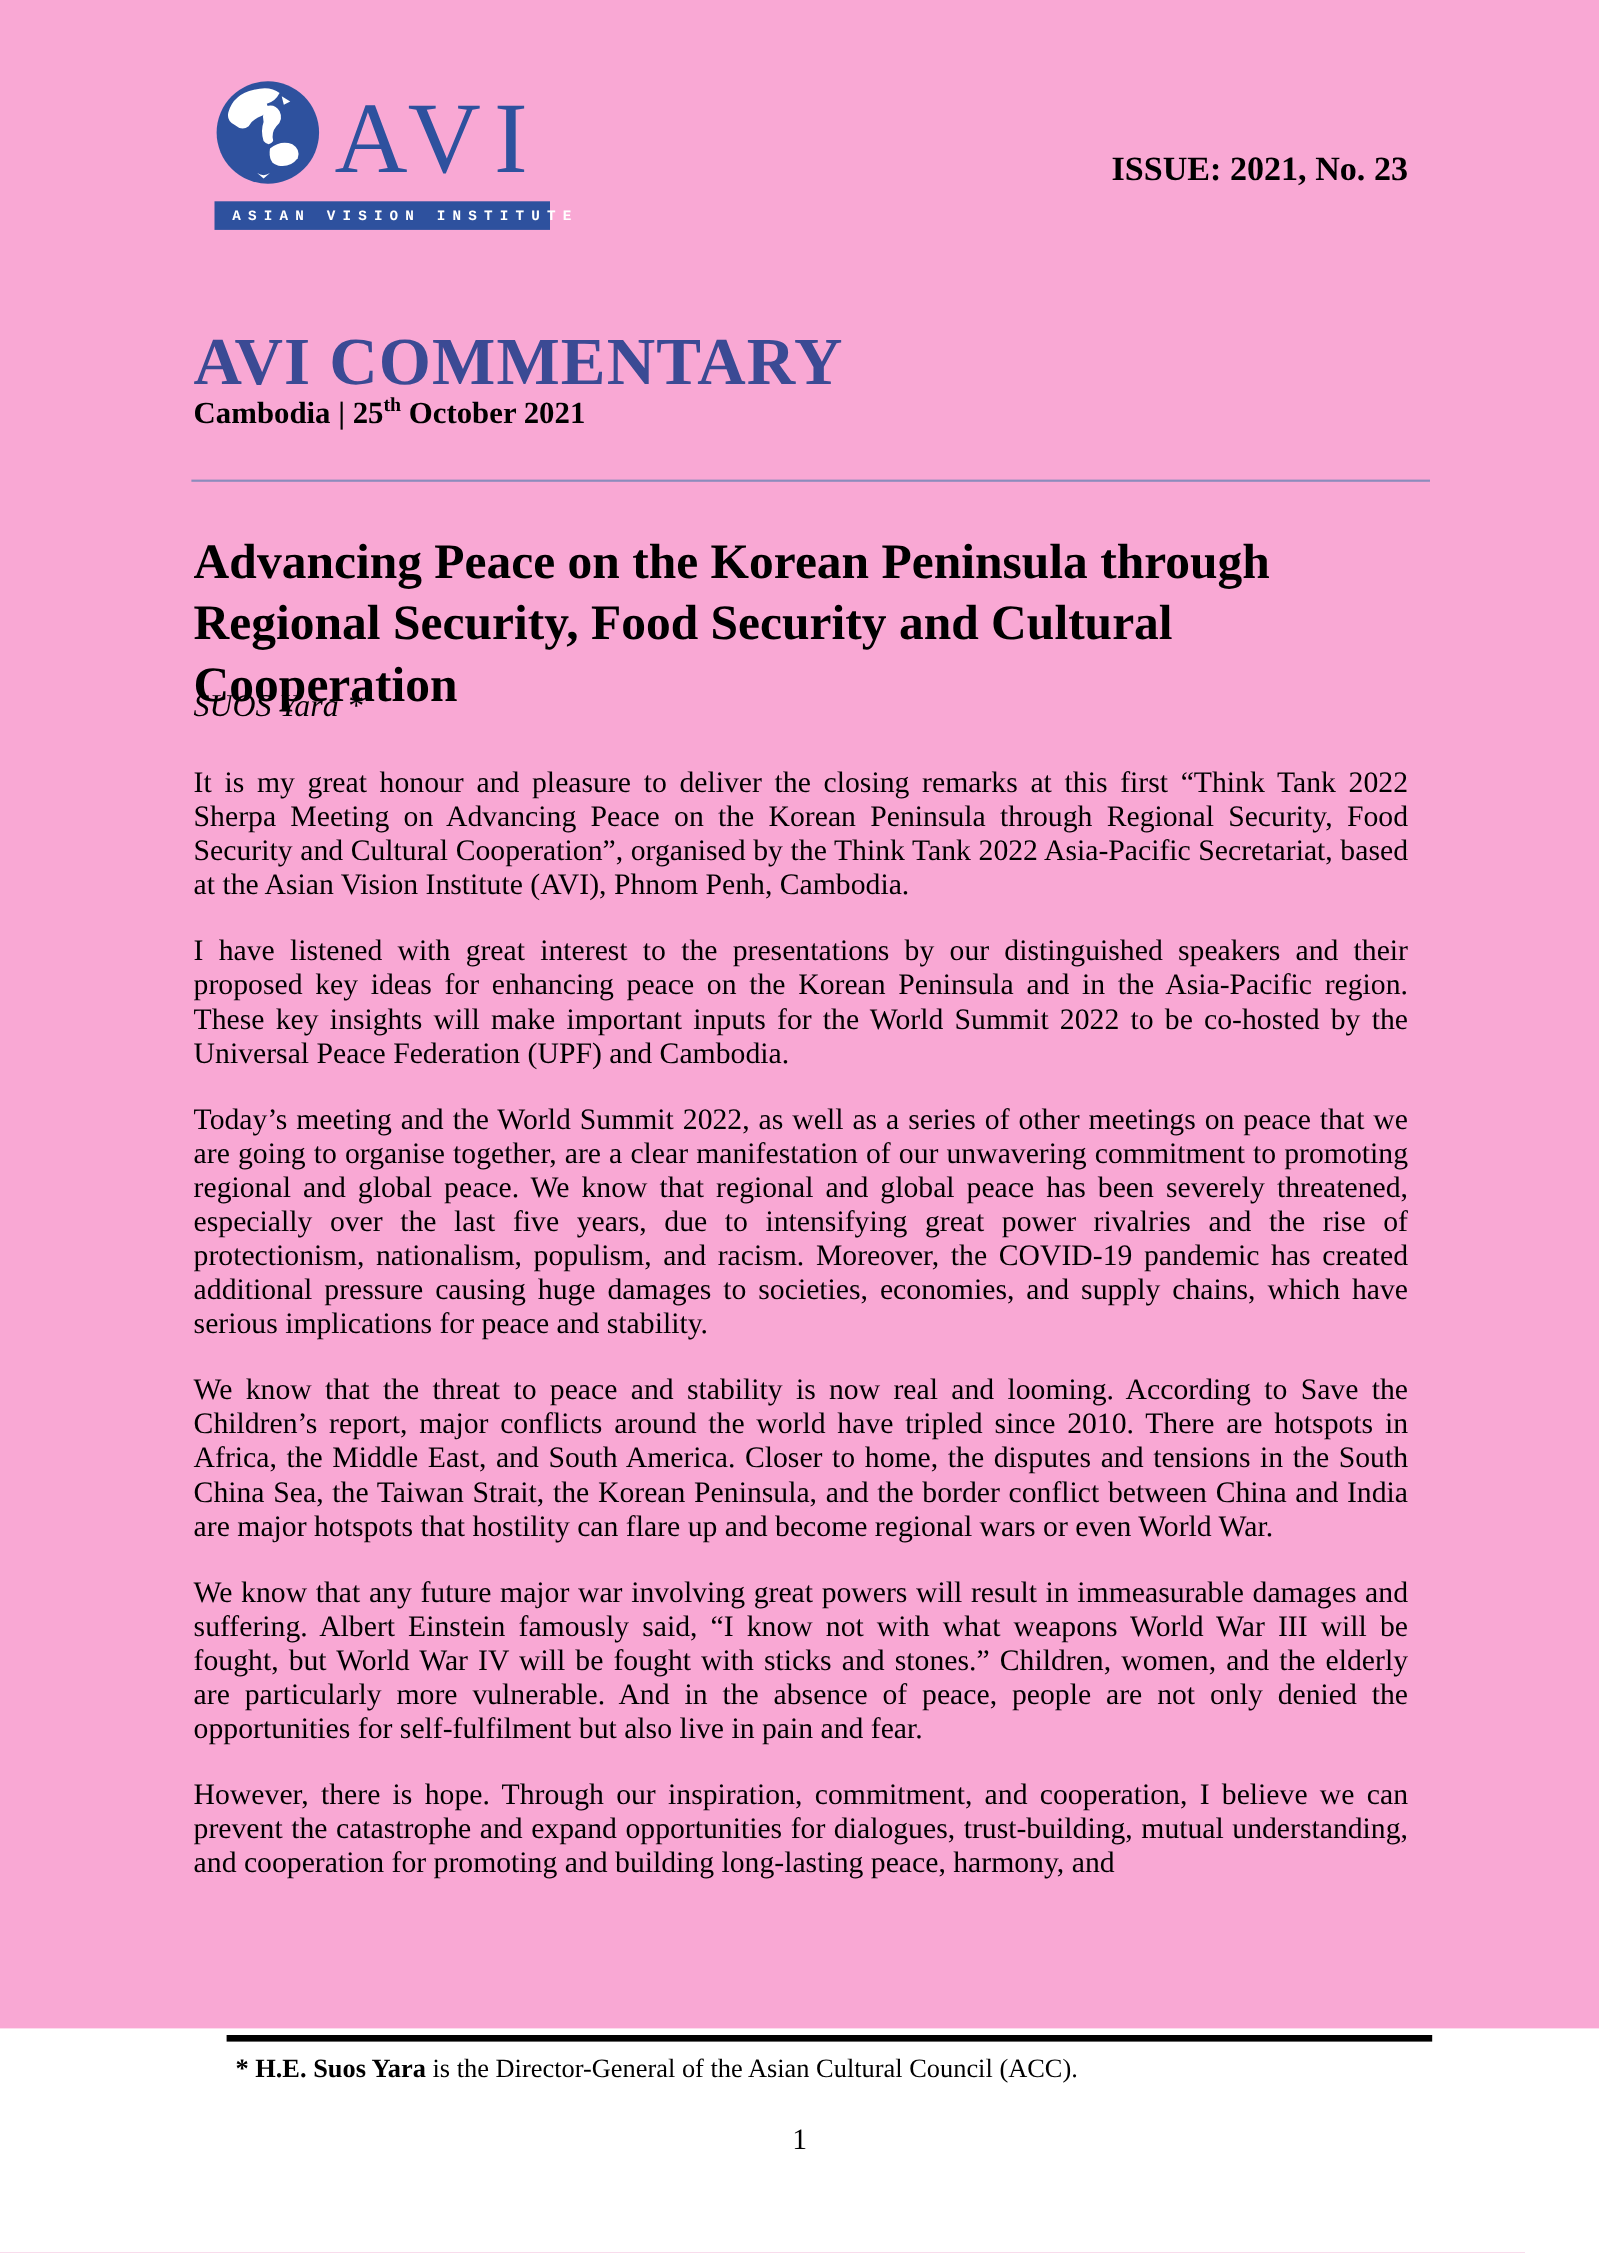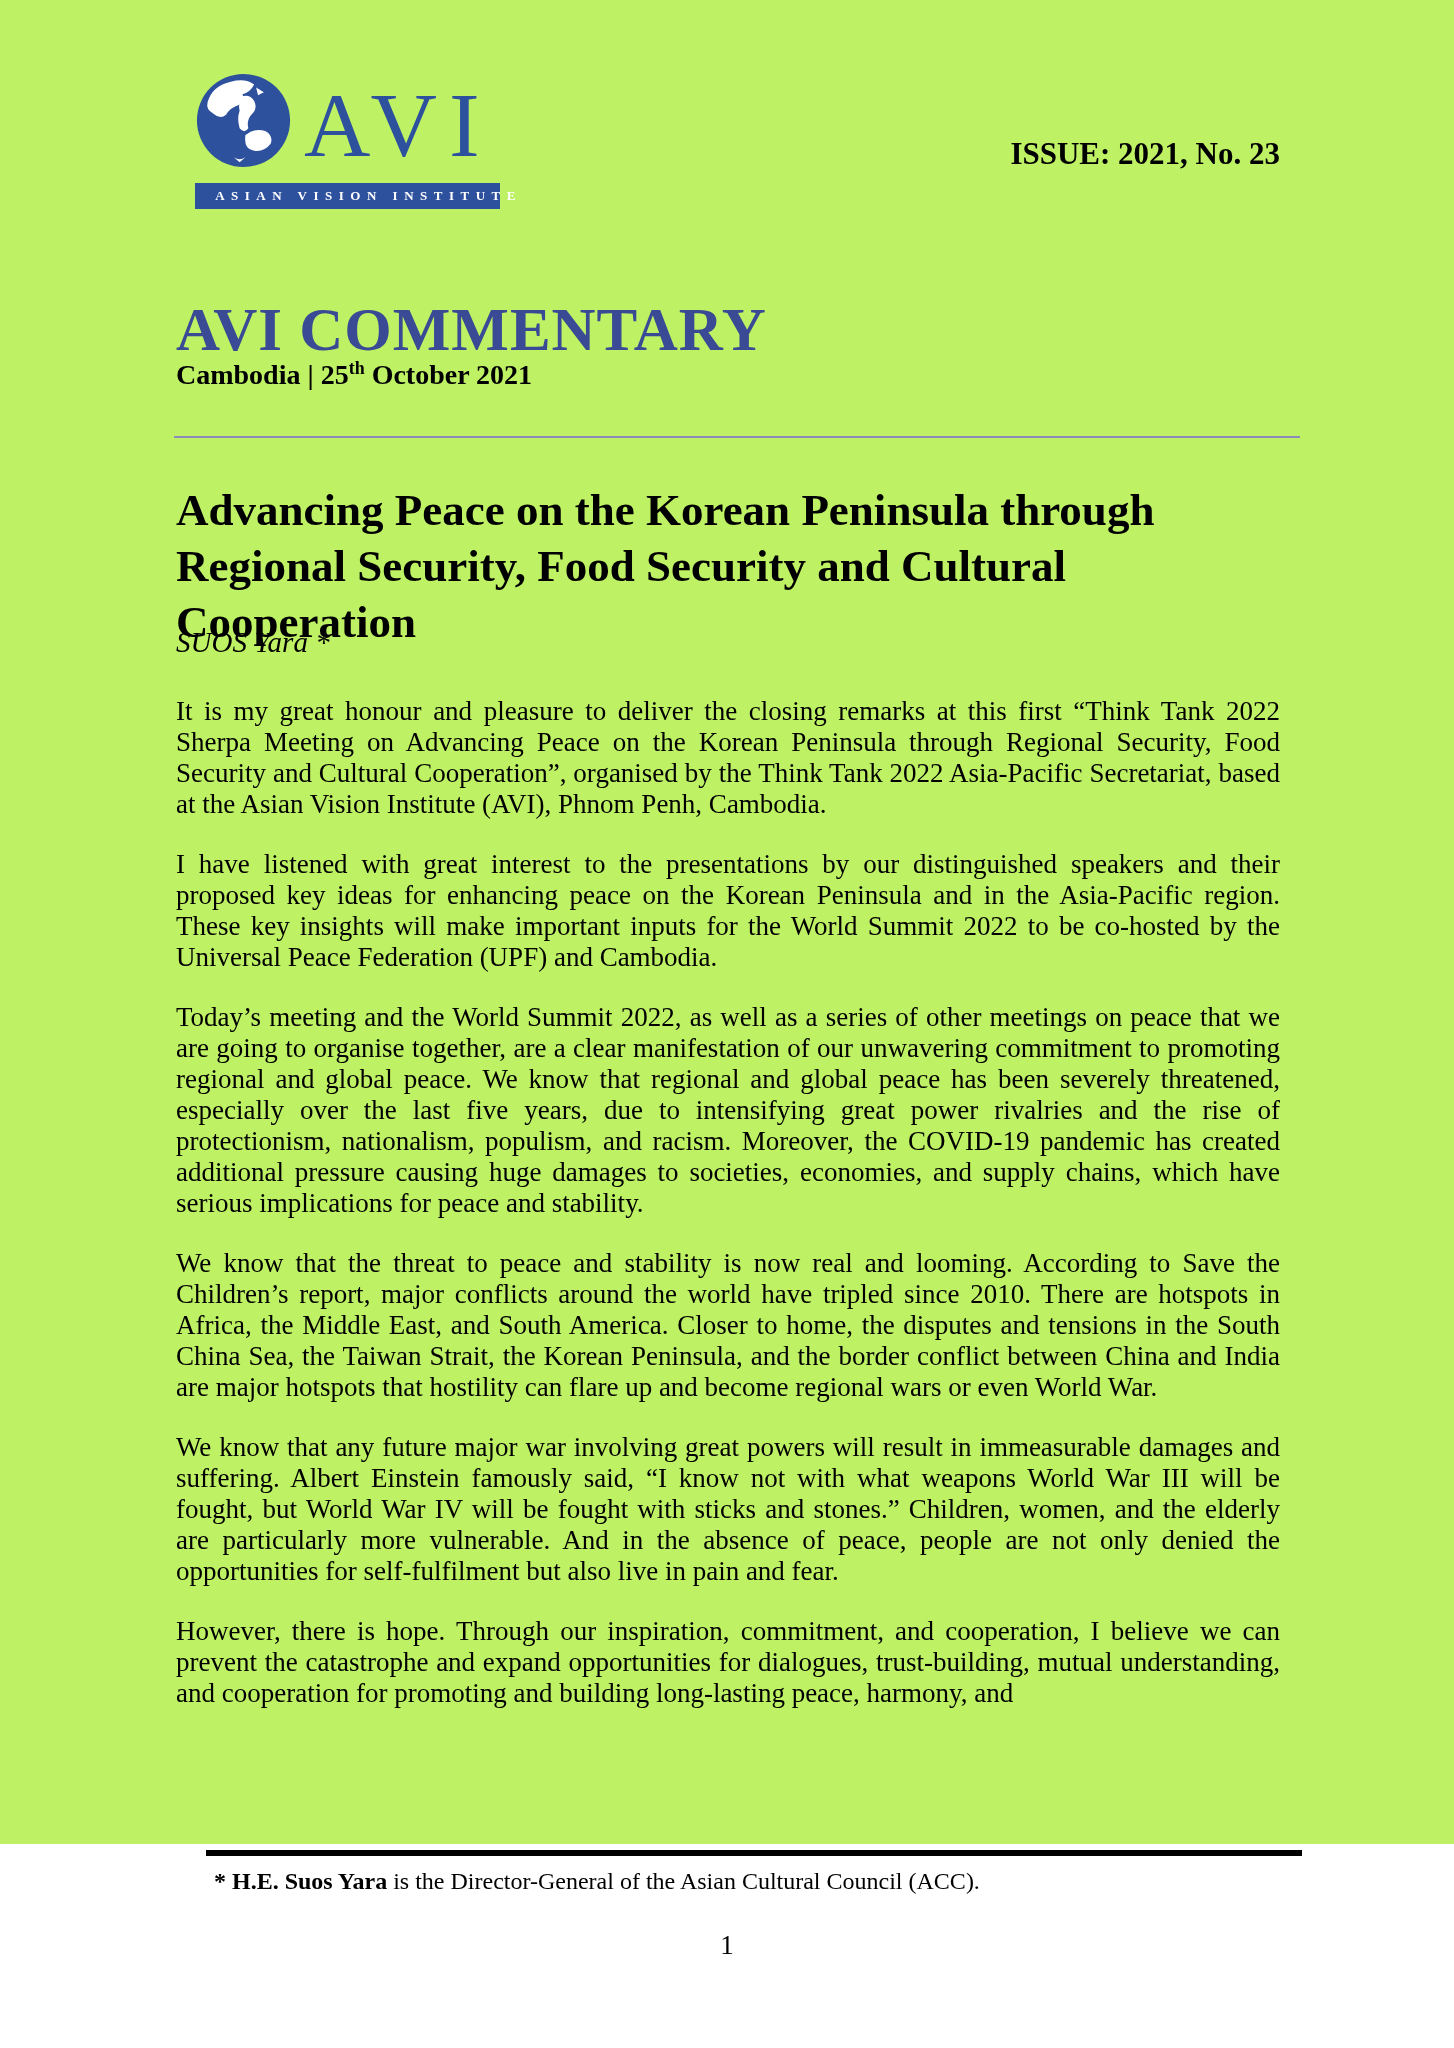--- a/index.html
+++ b/index.html
@@ -1,40 +1,40 @@
 <!DOCTYPE html>
 <html style="--brand-blue: #3b4a94; --logo-blue: #2e519e; --separator: #8c8cbc;"><head>
 <meta charset="utf-8">
 <style>
   html,body{margin:0;padding:0;background:#e8e8e8;}
   .page{
     position:relative;
     width:1454px;height:2048px;
     margin:0 auto;
-    background:#bef264;
+    background:#f9a8d4;
     overflow:hidden;
     font-family:"Liberation Serif","DejaVu Serif",serif;
     color:#000;
   }
   
   .logo-block{position:absolute;left:195px;top:72px;width:305px;}
   .logo-top{display:flex;align-items:flex-end;}
   .globe{width:97px;height:97px;flex:0 0 auto;margin-bottom:6px;}
   .logo-avi{
     font-size:92px;line-height:100px;font-weight:400;
     letter-spacing:12px;color:var(--logo-blue);
     margin-left:12px;
   }
   .logo-bar{
     margin-top:8px;height:26px;width:305px;
     background:var(--logo-blue);
     display:flex;align-items:center;justify-content:center;
   }
   .logo-bar span{
-    font-family:Liberation Serif, serif;
+    font-family:Liberation Mono, monospace;
     font-size:13px;font-weight:bold;color:#fff;letter-spacing:6.5px;
     white-space:nowrap;padding-left:6px;margin-left:36px;
   }
   .issue{
     position:absolute;right:174px;top:136px;
     font-size:31px;font-weight:bold;white-space:nowrap;
   }
   
   .commentary-title{
     position:absolute;left:176px;top:295px;

